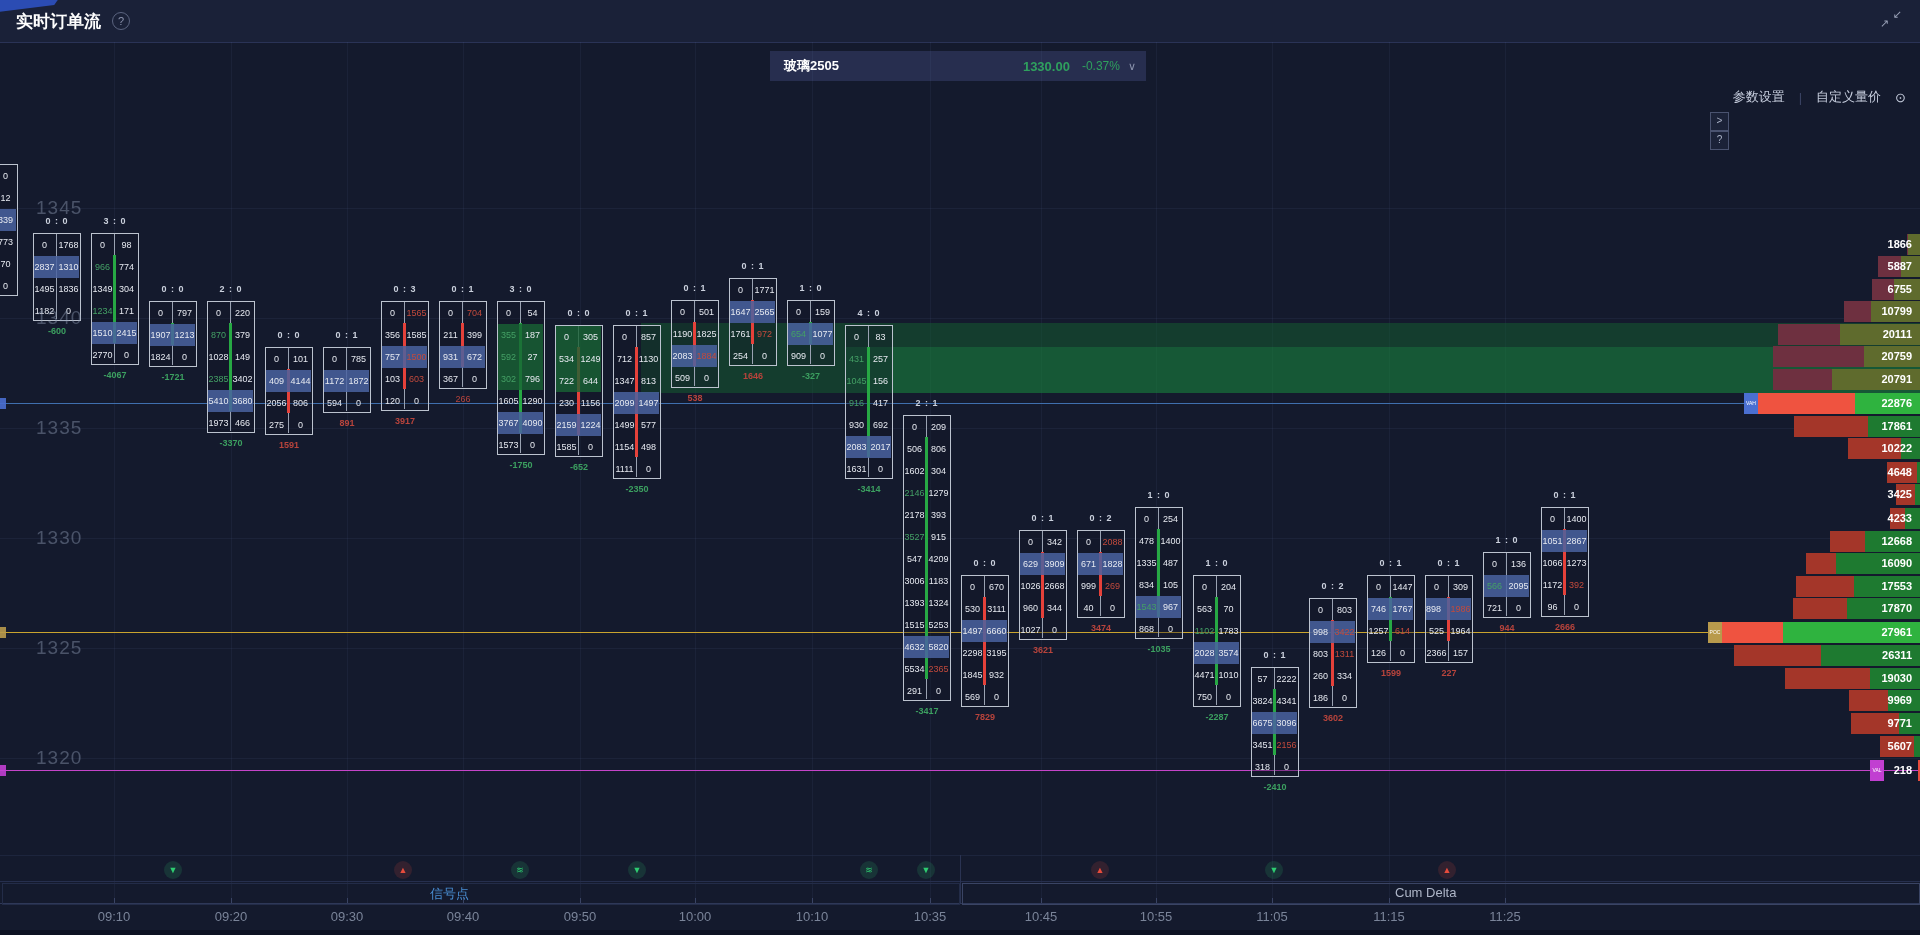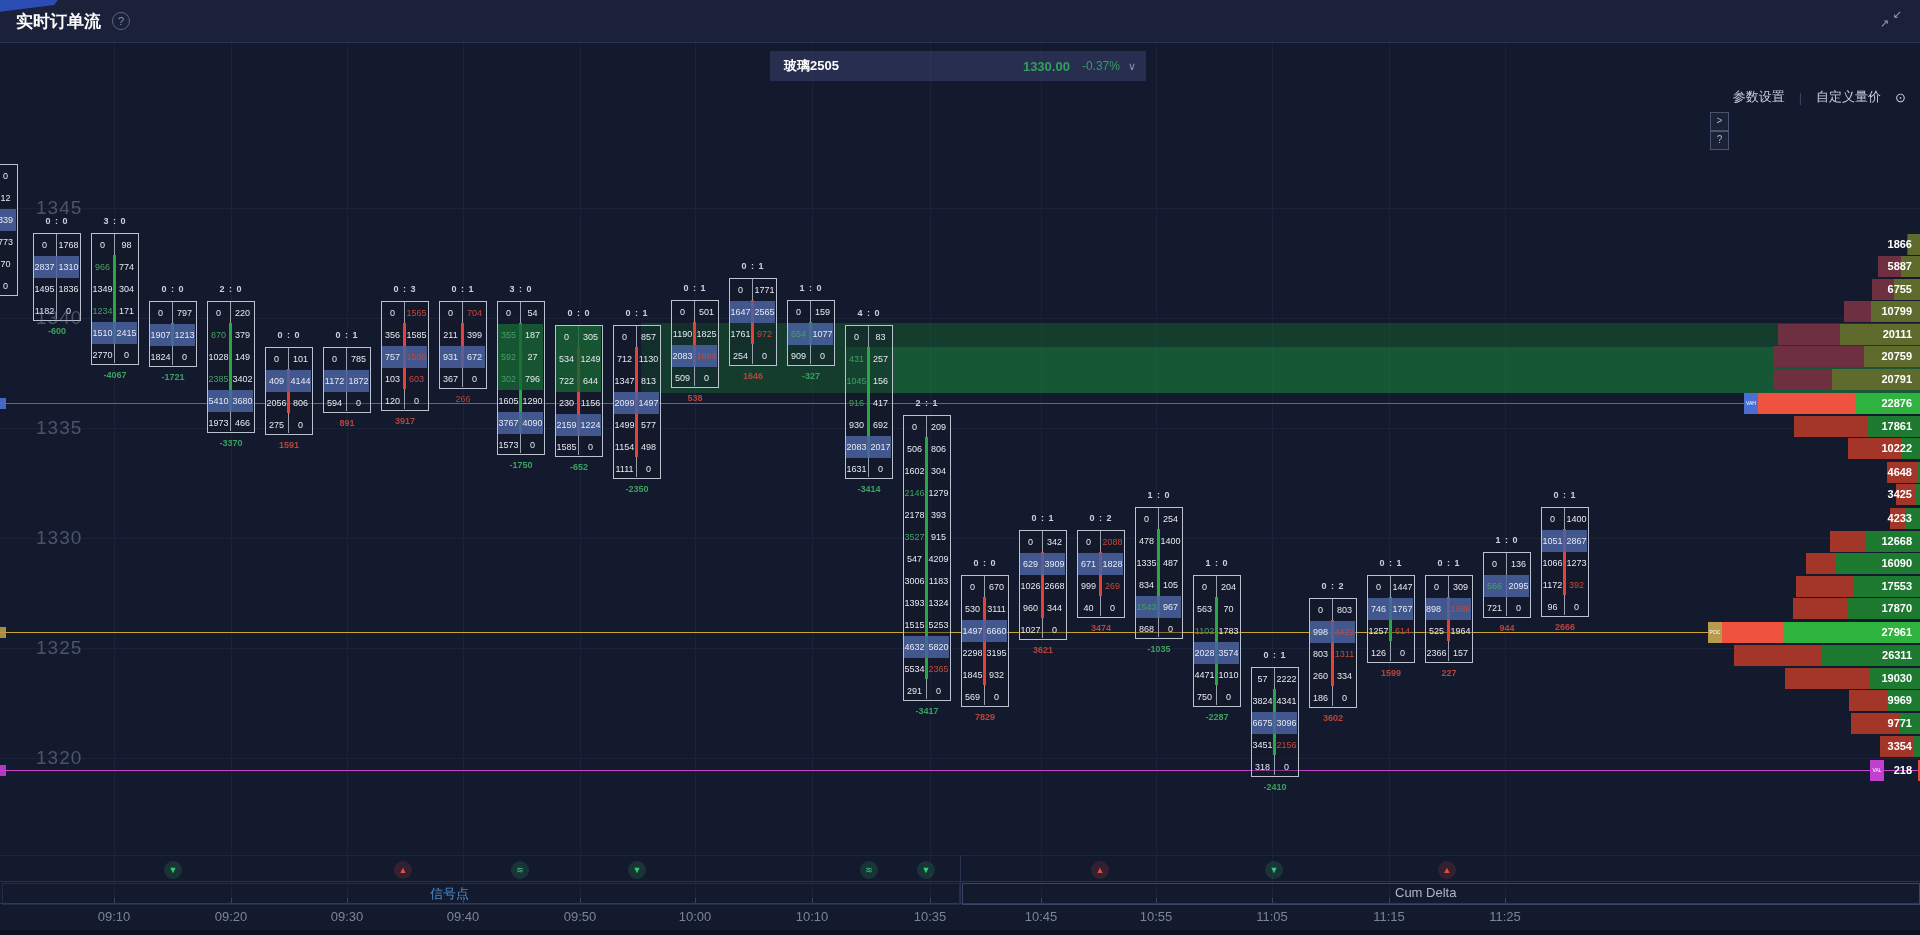--- a/index.html
+++ b/index.html
@@ -901,21 +901,21 @@
       <div style="position: absolute; right: 49.8601px; top: 668px; width: 84.8969px; height: 21px; background: rgb(164, 54, 41);"></div>
       <div style="position: absolute; right: 8px; top: 668px; height: 21px; line-height: 21px; font-size: 11px; font-weight: bold; color: rgb(255, 255, 255);">19030</div>
       <div style="position: absolute; right: 0px; top: 690px; width: 31.767px; height: 21px; background: rgb(30, 122, 48);"></div>
       <div style="position: absolute; right: 31.767px; top: 690px; width: 38.8264px; height: 21px; background: rgb(164, 54, 41);"></div>
       <div style="position: absolute; right: 8px; top: 690px; height: 21px; line-height: 21px; font-size: 11px; font-weight: bold; color: rgb(255, 255, 255);">9969</div>
       <div style="position: absolute; right: 0px; top: 713px; width: 20.7574px; height: 21px; background: rgb(30, 122, 48);"></div>
       <div style="position: absolute; right: 20.7574px; top: 713px; width: 48.4339px; height: 21px; background: rgb(164, 54, 41);"></div>
       <div style="position: absolute; right: 8px; top: 713px; height: 21px; line-height: 21px; font-size: 11px; font-weight: bold; color: rgb(255, 255, 255);">9771</div>
       <div style="position: absolute; right: 0px; top: 736px; width: 6.35277px; height: 21px; background: rgb(30, 122, 48);"></div>
       <div style="position: absolute; right: 6.35277px; top: 736px; width: 33.352px; height: 21px; background: rgb(164, 54, 41);"></div>
-      <div style="position: absolute; right: 8px; top: 736px; height: 21px; line-height: 21px; font-size: 11px; font-weight: bold; color: rgb(255, 255, 255);">3354</div>
+      <div style="position: absolute; right: 8px; top: 736px; height: 21px; line-height: 21px; font-size: 11px; font-weight: bold; color: rgb(255, 255, 255);">5607</div>
       <div style="position: absolute; right: 0px; top: 760px; width: 2px; height: 21px; background: rgb(232, 76, 61);"></div>
       <div style="position: absolute; right: 36px; top: 760px; width: 14px; height: 21px; background: rgb(193, 63, 209); font-size: 5px; color: rgb(255, 255, 255); text-align: center; line-height: 21px;">VAL</div>
       <div style="position: absolute; right: 8px; top: 760px; height: 21px; line-height: 21px; font-size: 11px; font-weight: bold; color: rgb(255, 255, 255);">218</div>
       <div style="position: absolute; left: 164px; top: 861px; width: 18px; height: 18px; border-radius: 50%; background: rgba(46, 204, 113, 0.15); text-align: center; line-height: 18px; font-size: 9px; color: rgb(46, 204, 113);">▼</div>
       <div style="position: absolute; left: 394px; top: 861px; width: 18px; height: 18px; border-radius: 50%; background: rgba(231, 76, 60, 0.15); text-align: center; line-height: 18px; font-size: 9px; color: rgb(231, 76, 60);">▲</div>
       <div style="position: absolute; left: 511px; top: 861px; width: 18px; height: 18px; border-radius: 50%; background: rgba(46, 204, 113, 0.15); text-align: center; line-height: 18px; font-size: 9px; color: rgb(46, 204, 113);">≋</div>
       <div style="position: absolute; left: 628px; top: 861px; width: 18px; height: 18px; border-radius: 50%; background: rgba(46, 204, 113, 0.15); text-align: center; line-height: 18px; font-size: 9px; color: rgb(46, 204, 113);">▼</div>
       <div style="position: absolute; left: 860px; top: 861px; width: 18px; height: 18px; border-radius: 50%; background: rgba(46, 204, 113, 0.15); text-align: center; line-height: 18px; font-size: 9px; color: rgb(46, 204, 113);">≋</div>
       <div style="position: absolute; left: 917px; top: 861px; width: 18px; height: 18px; border-radius: 50%; background: rgba(46, 204, 113, 0.15); text-align: center; line-height: 18px; font-size: 9px; color: rgb(46, 204, 113);">▼</div>
       <div style="position: absolute; left: 1091px; top: 861px; width: 18px; height: 18px; border-radius: 50%; background: rgba(231, 76, 60, 0.15); text-align: center; line-height: 18px; font-size: 9px; color: rgb(231, 76, 60);">▲</div>

